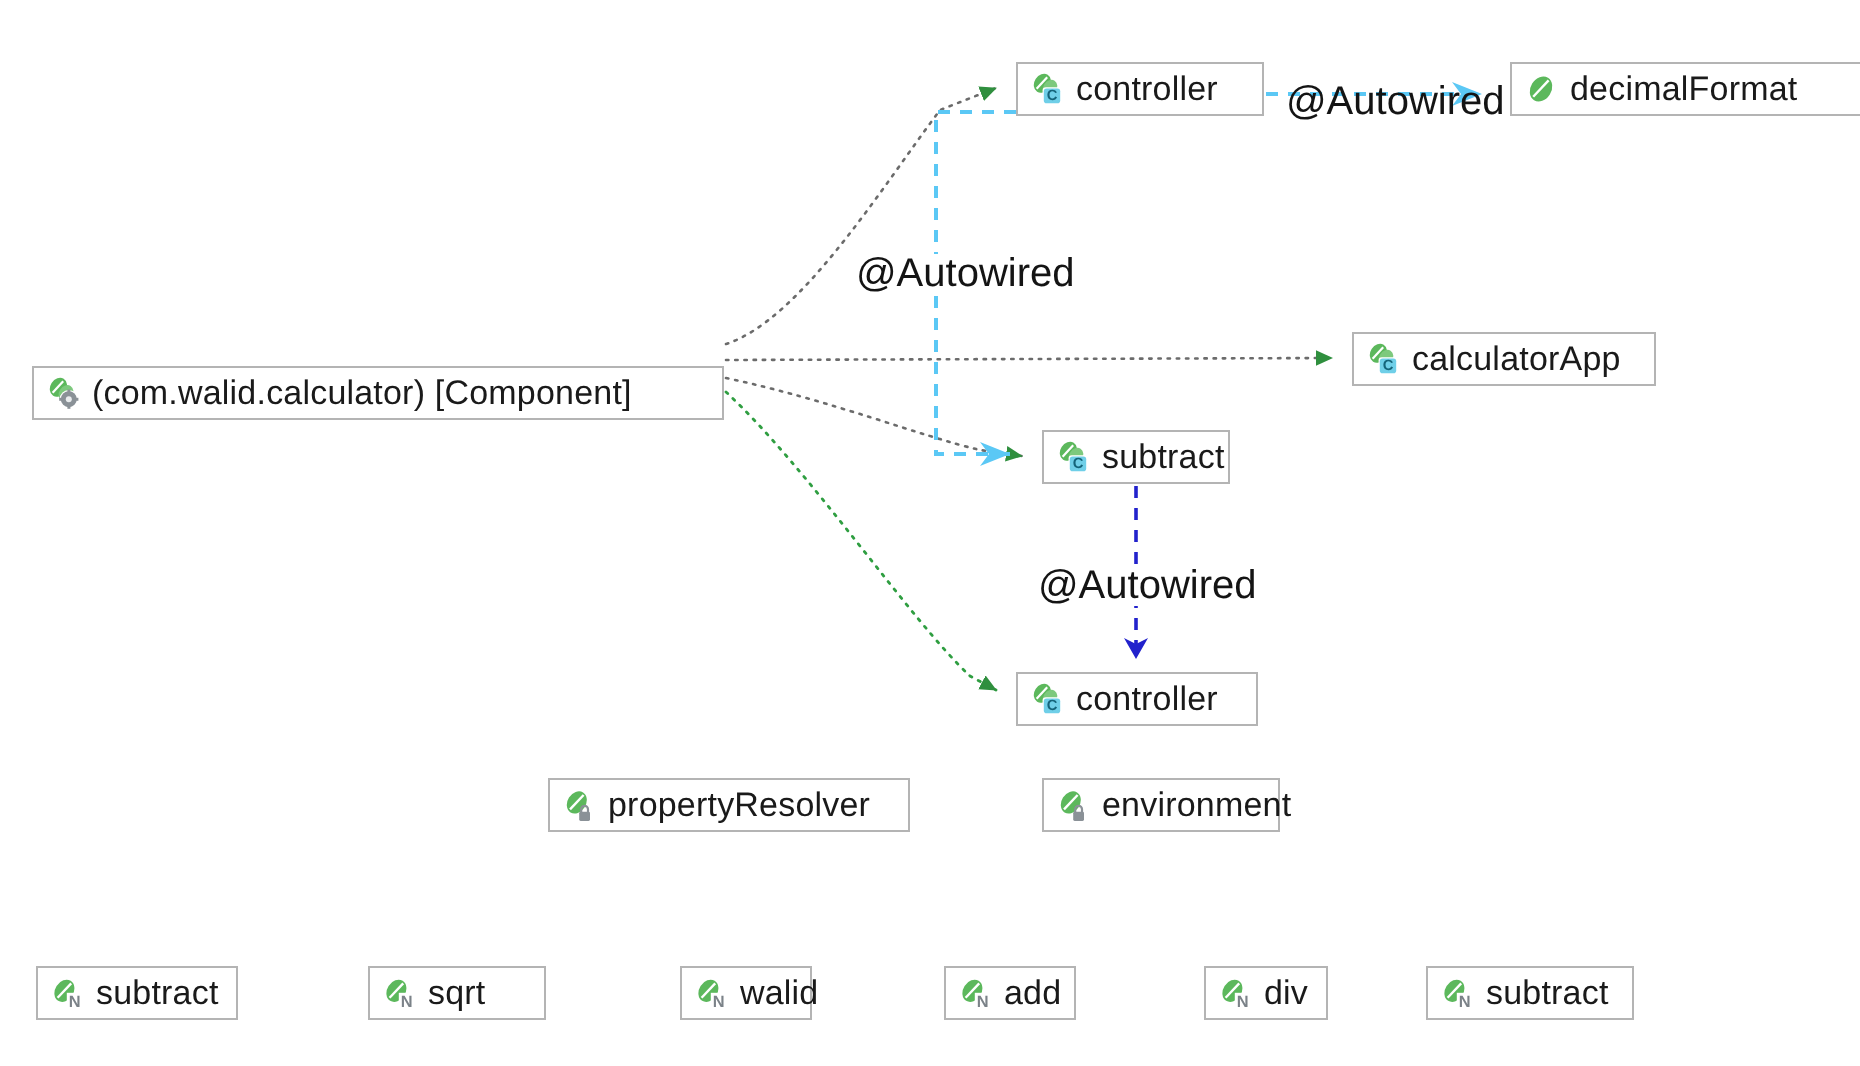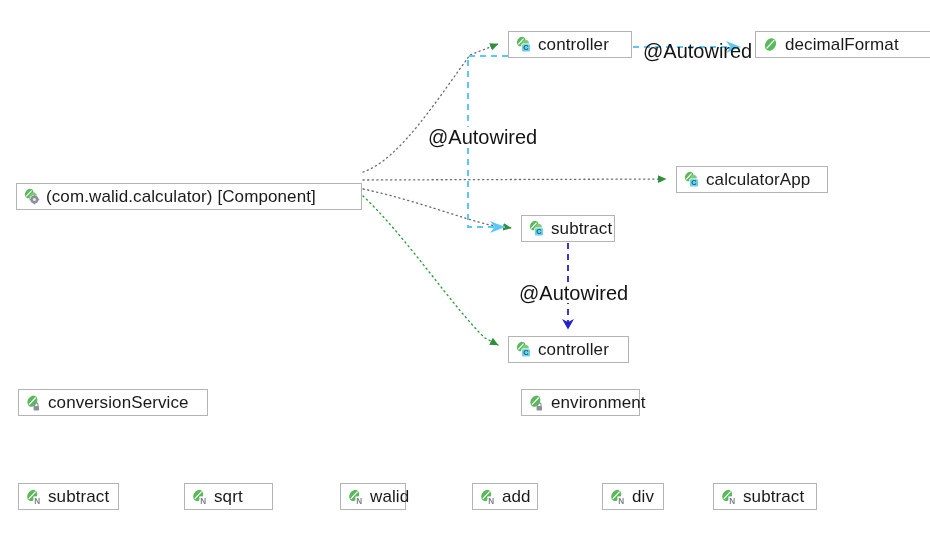--- a/index.html
+++ b/index.html
@@ -179,32 +179,32 @@
         <path d="M3.3 8.4 L8.6 2.6" stroke="#ffffff" stroke-width="1.1" fill="none"></path>
         <ellipse cx="10.0" cy="8.0" rx="3.4" ry="4.3" transform="rotate(32 10.0 8.0)" fill="#7dc97d"></ellipse>
         <rect x="6.3" y="7.6" width="9.4" height="8.6" rx="1.6" fill="#ffffff"></rect>
         <rect x="6.9" y="8.2" width="8.2" height="7.4" rx="1.4" fill="#6fcfe8"></rect>
         <text x="11.0" y="13.9" font-family="'Liberation Sans',sans-serif" font-size="7.4" font-weight="bold" fill="#14647a" text-anchor="middle">C</text>
       </svg>
     </span>
     <span class="node-label">controller</span>
   </div>
 
-  <div class="node" style="left:18px; top:389px; width:190px;">
+
+  <div class="node" style="left:274px; top:389px; width:181px;">
     <span class="icon">
       <svg width="17" height="17" viewBox="0 0 17 17">
         <ellipse cx="7.4" cy="7.2" rx="4.6" ry="5.9" transform="rotate(32 7.4 7.2)" fill="#5cb85c"></ellipse>
         <path d="M4.0 10.7 L10.8 3.5" stroke="#ffffff" stroke-width="1.2" fill="none"></path>
         <path d="M9.6 12.3 v-1.7 a1.7 1.7 0 0 1 3.4 0 v1.7" stroke="#8a9197" stroke-width="1.1" fill="none"></path>
         <rect x="8.6" y="11.9" width="5.4" height="4.6" rx="0.7" fill="#8a9197"></rect>
       </svg>
     </span>
-    <span class="node-label">conversionService</span>
-  </div>
-
+    <span class="node-label">propertyResolver</span>
+  </div>
 
   <div class="node" style="left:521px; top:389px; width:119px;">
     <span class="icon">
       <svg width="17" height="17" viewBox="0 0 17 17">
         <ellipse cx="7.4" cy="7.2" rx="4.6" ry="5.9" transform="rotate(32 7.4 7.2)" fill="#5cb85c"></ellipse>
         <path d="M4.0 10.7 L10.8 3.5" stroke="#ffffff" stroke-width="1.2" fill="none"></path>
         <path d="M9.6 12.3 v-1.7 a1.7 1.7 0 0 1 3.4 0 v1.7" stroke="#8a9197" stroke-width="1.1" fill="none"></path>
         <rect x="8.6" y="11.9" width="5.4" height="4.6" rx="0.7" fill="#8a9197"></rect>
       </svg>
     </span>

